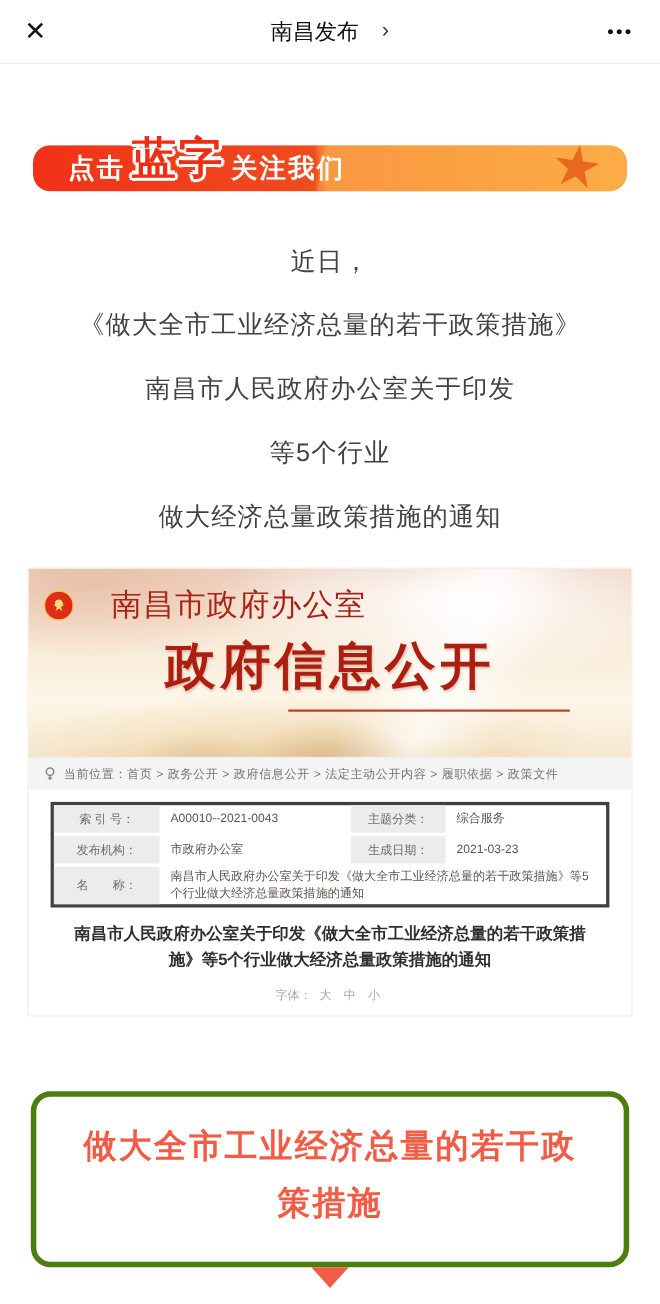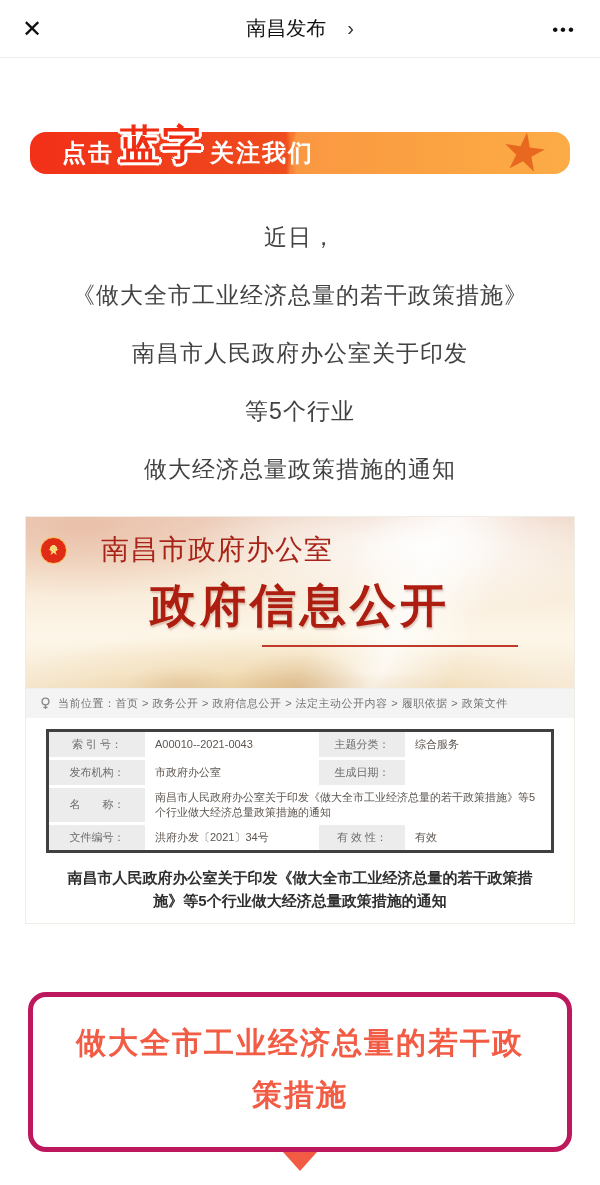--- a/index.html
+++ b/index.html
@@ -114,21 +114,21 @@
     padding:2px 10px; min-height:25px; line-height:1.35;
   }
   .doc-title {
     margin:13px auto 0; width:96%; text-align:center;
     font-size:15px; font-weight:700; color:#2f2f2f; line-height:1.55;
   }
   .font-size-bar { margin-top:13px; text-align:center; font-size:11px; color:#a9a9a9; }
   .font-size-bar .opt { margin:0 4px; cursor:pointer; }
   
   .callout {
-    margin:68px 28px 0; border:5px solid #be185d; border-radius:18px;
+    margin:68px 28px 0; border:5px solid #4d7c0f; border-radius:18px;
     padding:20px 28px 26px; position:relative; background:#fff;
   }
   .callout-text {
     text-align:center; font-size:30px; font-weight:700; color:#f25c44;
     letter-spacing:2px; line-height:52px;
   }
   .callout-arrow {
     position:absolute; left:50%; bottom:-24px; transform:translateX(-50%);
     width:0; height:0; border-left:17px solid transparent;
     border-right:17px solid transparent; border-top:19px solid #f25c44;
@@ -188,30 +188,25 @@
       <div class="meta-row">
         <div class="meta-label">索 引 号：</div>
         <div class="meta-value">A00010--2021-0043</div>
         <div class="meta-label">主题分类：</div>
         <div class="meta-value">综合服务</div>
       </div>
       <div class="meta-row">
         <div class="meta-label">发布机构：</div>
         <div class="meta-value">市政府办公室</div>
         <div class="meta-label">生成日期：</div>
+        <div class="meta-value">2021-03-23</div>
       </div>
       <div class="meta-row single">
         <div class="meta-label">名　　称：</div>
         <div class="meta-value">南昌市人民政府办公室关于印发《做大全市工业经济总量的若干政策措施》等5个行业做大经济总量政策措施的通知</div>
-      </div>
-      <div class="meta-row">
-        <div class="meta-label">文件编号：</div>
-        <div class="meta-value">洪府办发〔2021〕34号</div>
-        <div class="meta-label">有 效 性：</div>
-        <div class="meta-value">有效</div>
       </div>
     </div>
 
     <div class="doc-title">南昌市人民政府办公室关于印发《做大全市工业经济总量的若干政策措施》等5个行业做大经济总量政策措施的通知</div>
 
     <div class="font-size-bar">
       <span>字体：</span>
       <span class="opt">大</span>
       <span class="opt">中</span>
       <span class="opt">小</span>

